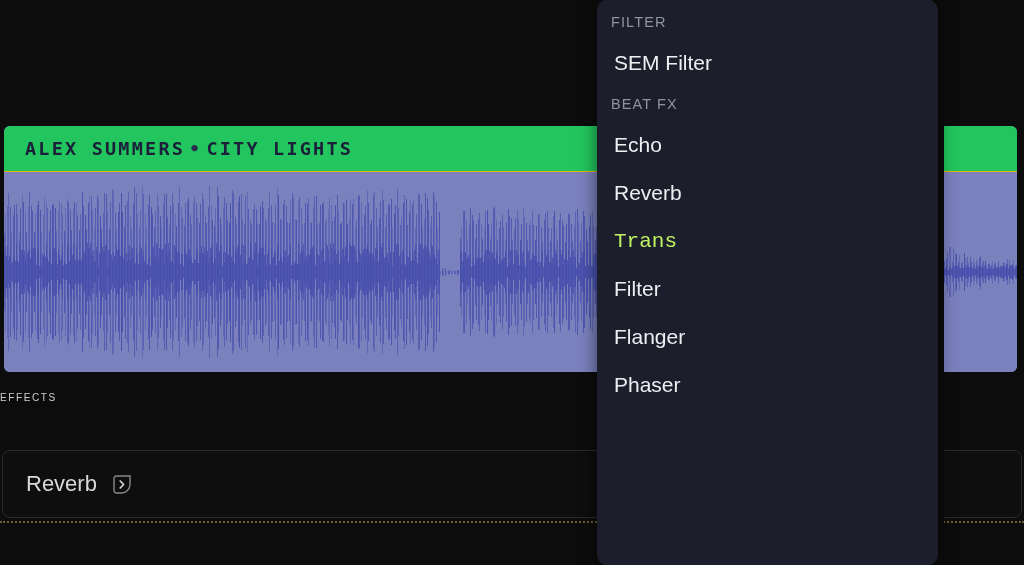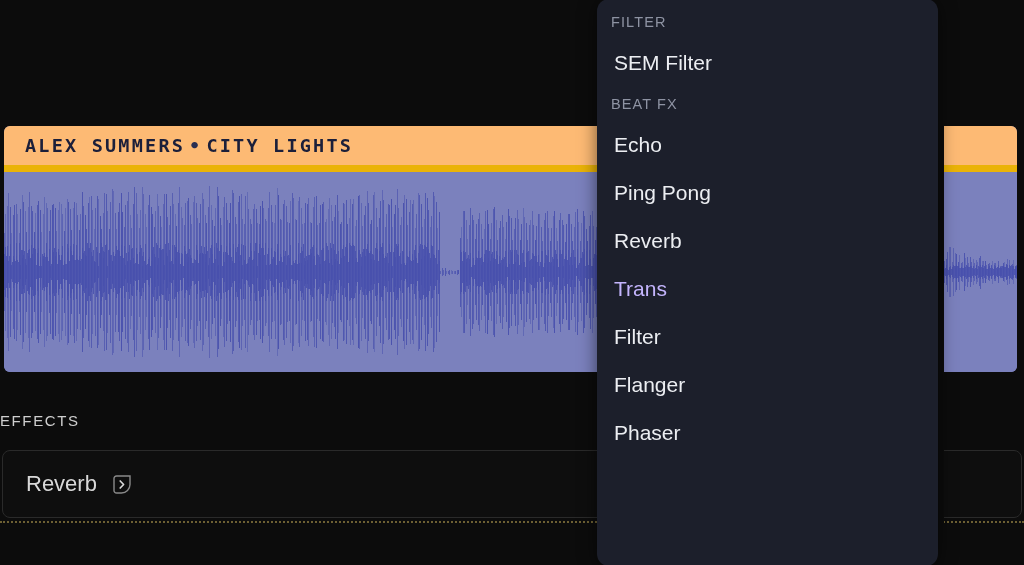--- a/index.html
+++ b/index.html
@@ -24,22 +24,22 @@
     top: 126px;
     width: 1013px;
     height: 246px;
     border-radius: 6px;
     overflow: hidden;
     background: #7b81bd;
   }
   .track-header {
     position: relative;
     height: 46px;
-    background: #fdba74;
-    border-bottom: 7px solid #eab308;
+    background: #22c55e;
+    border-bottom: 1px solid #eab308;
     display: flex;
     align-items: center;
     padding-left: 21px;
     box-sizing: border-box;
   }
   .track-title {
     font-family: "DejaVu Sans Mono", "Liberation Mono", monospace;
     font-size: 18.5px;
     letter-spacing: 2.2px;
     color: #1b1f3a;
@@ -59,22 +59,22 @@
   .wave-svg {
     display: block;
     width: 100%;
     height: 100%;
   }
 
   
   .effects-label {
     position: absolute;
     left: 0px;
-    top: 412px;
-    font-size: 15px;
+    top: 392px;
+    font-size: 10px;
     letter-spacing: 1.6px;
     color: #cfcfcf;
     font-weight: 400;
   }
   .effects-card {
     position: absolute;
     left: 2px;
     top: 450px;
     width: 1020px;
     height: 68px;
@@ -146,21 +146,22 @@
     font-size: 21px;
     color: #eceef2;
     font-weight: 400;
     box-sizing: border-box;
   }
   .menu-item.selected {
     background: #eceded;
     color: #16171a;
   }
   .menu-item.disabled {
-    color: #c4b5fd;
+    color: #bef264;
+    font-family: Liberation Mono, monospace;
   }
 
   
   .menu-right-gap {
     position: absolute;
     left: 938px;
     top: 0;
     width: 6px;
     height: 565px;
     background: #0c0c0c;
@@ -1572,21 +1573,20 @@
   </div>
 
   <div class="dotted-divider"></div>
 
   <div class="menu-right-gap"></div>
   <div class="menu" id="fx-menu">
       <div class="menu-section-label first">FILTER</div>
       <div class="menu-item">SEM Filter</div>
       <div class="menu-section-label">BEAT FX</div>
       <div class="menu-item">Echo</div>
-      <div class="menu-item">Ping Pong</div>
       <div class="menu-item">Reverb</div>
       <div class="menu-item disabled">Trans</div>
       <div class="menu-item">Filter</div>
       <div class="menu-item">Flanger</div>
       <div class="menu-item">Phaser</div>
     </div>
 
 </div>
 
 </body></html>

